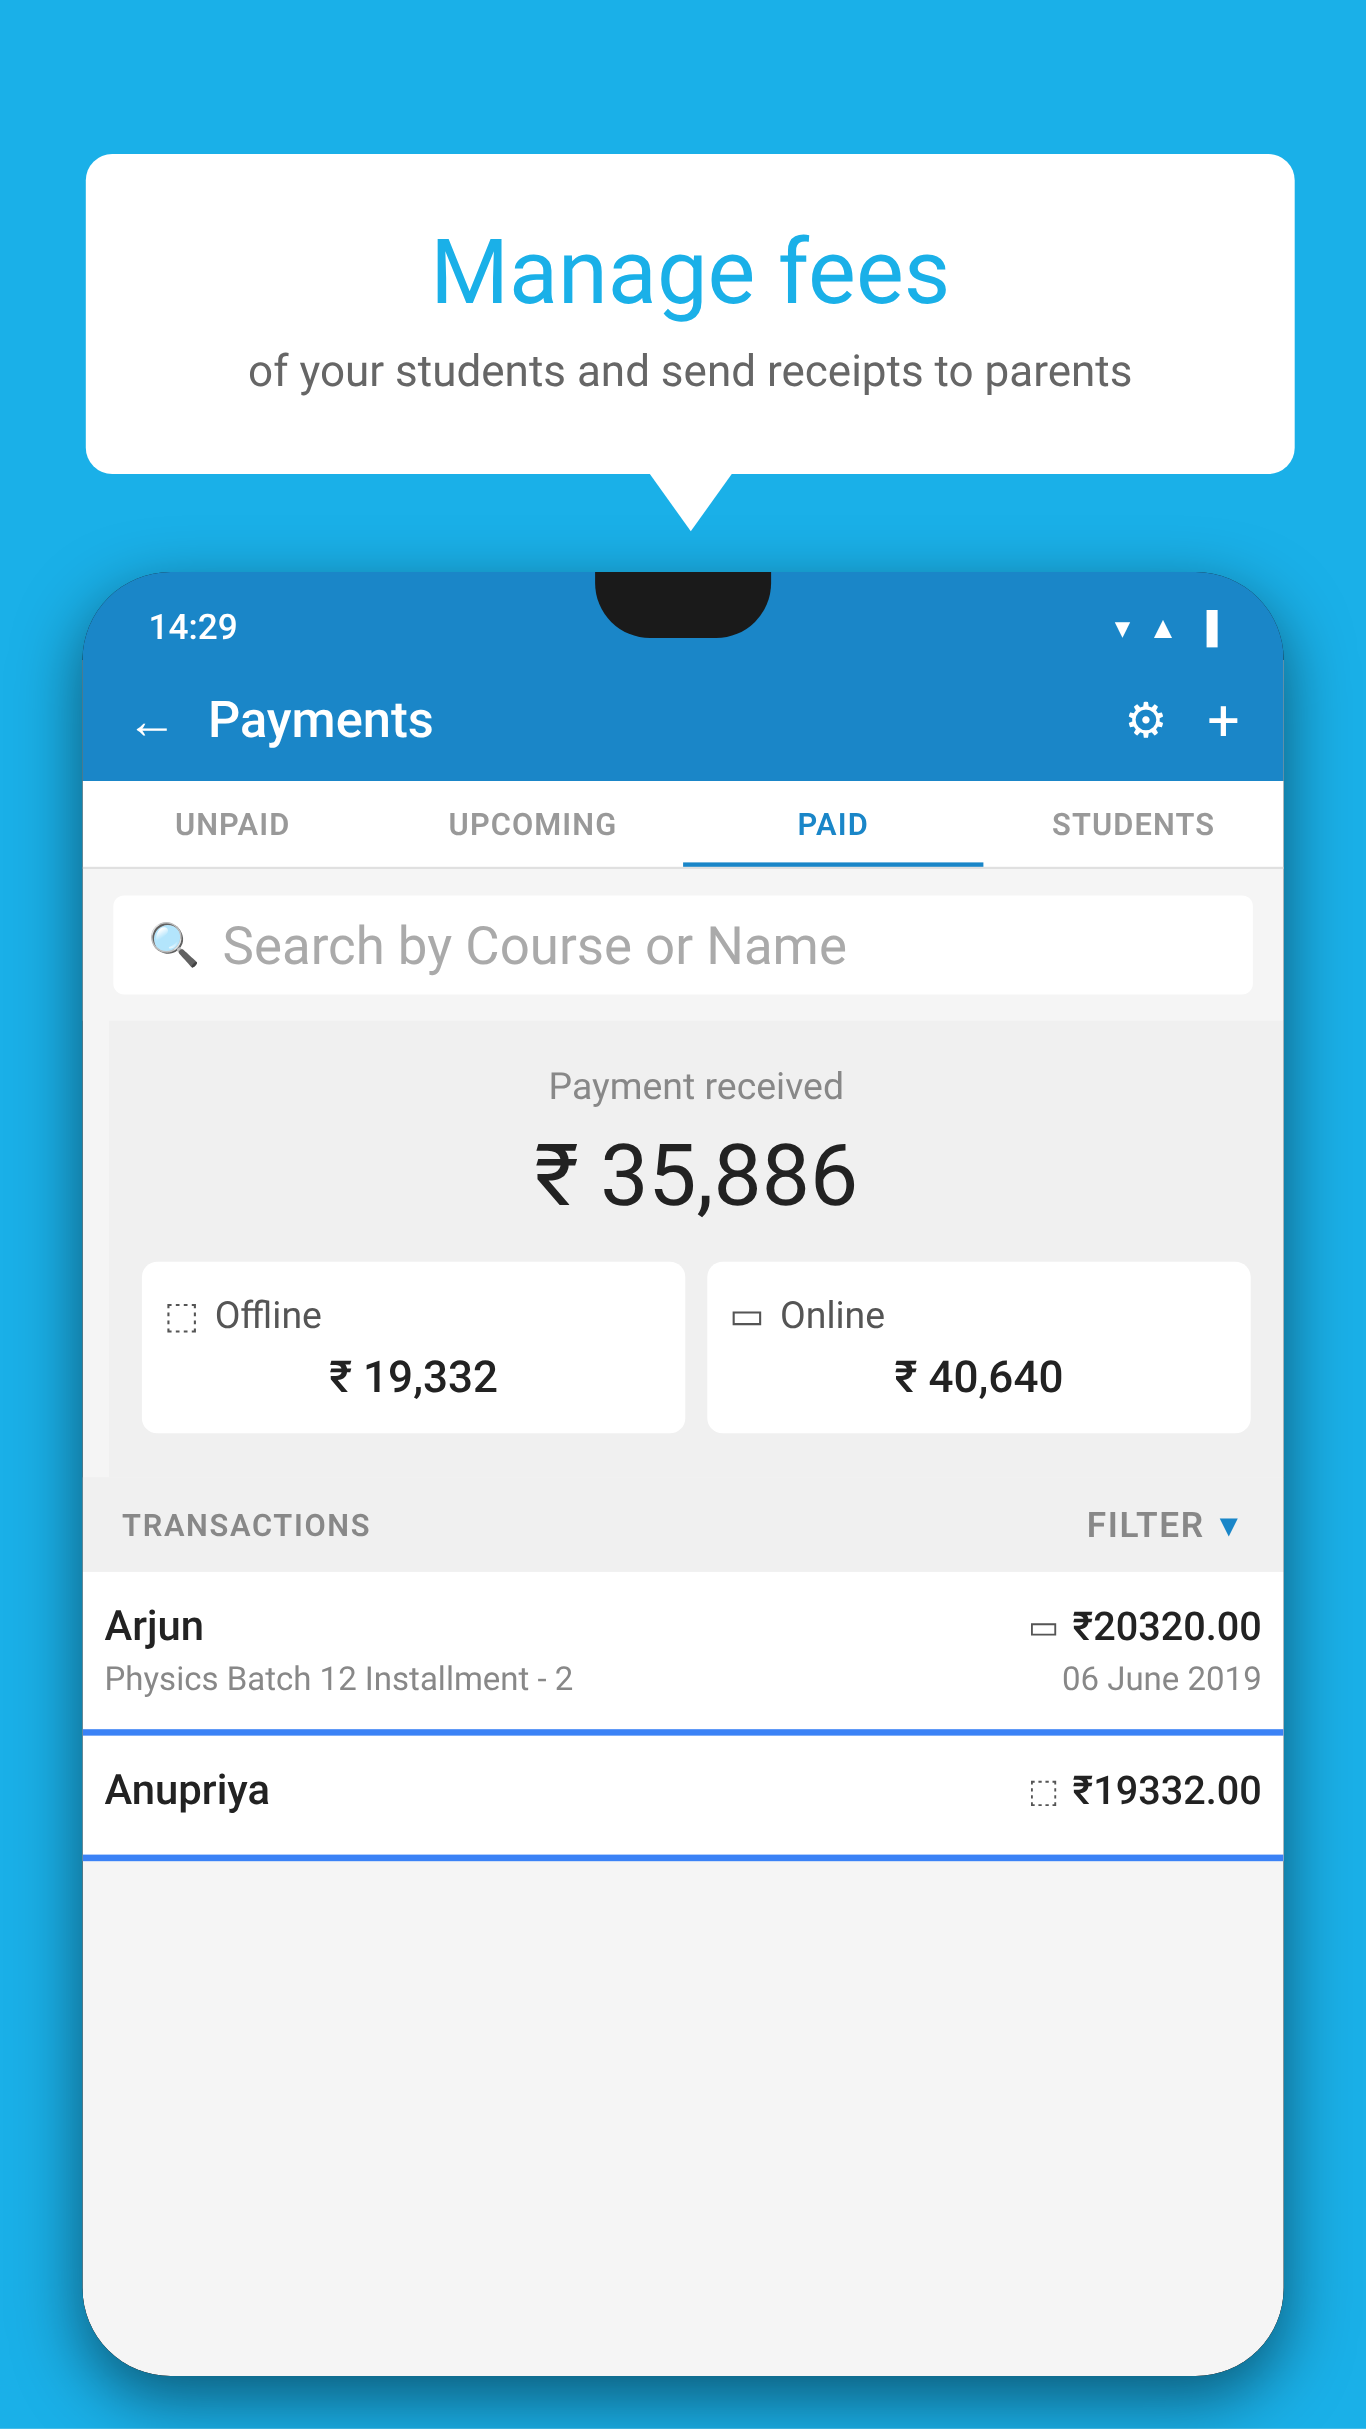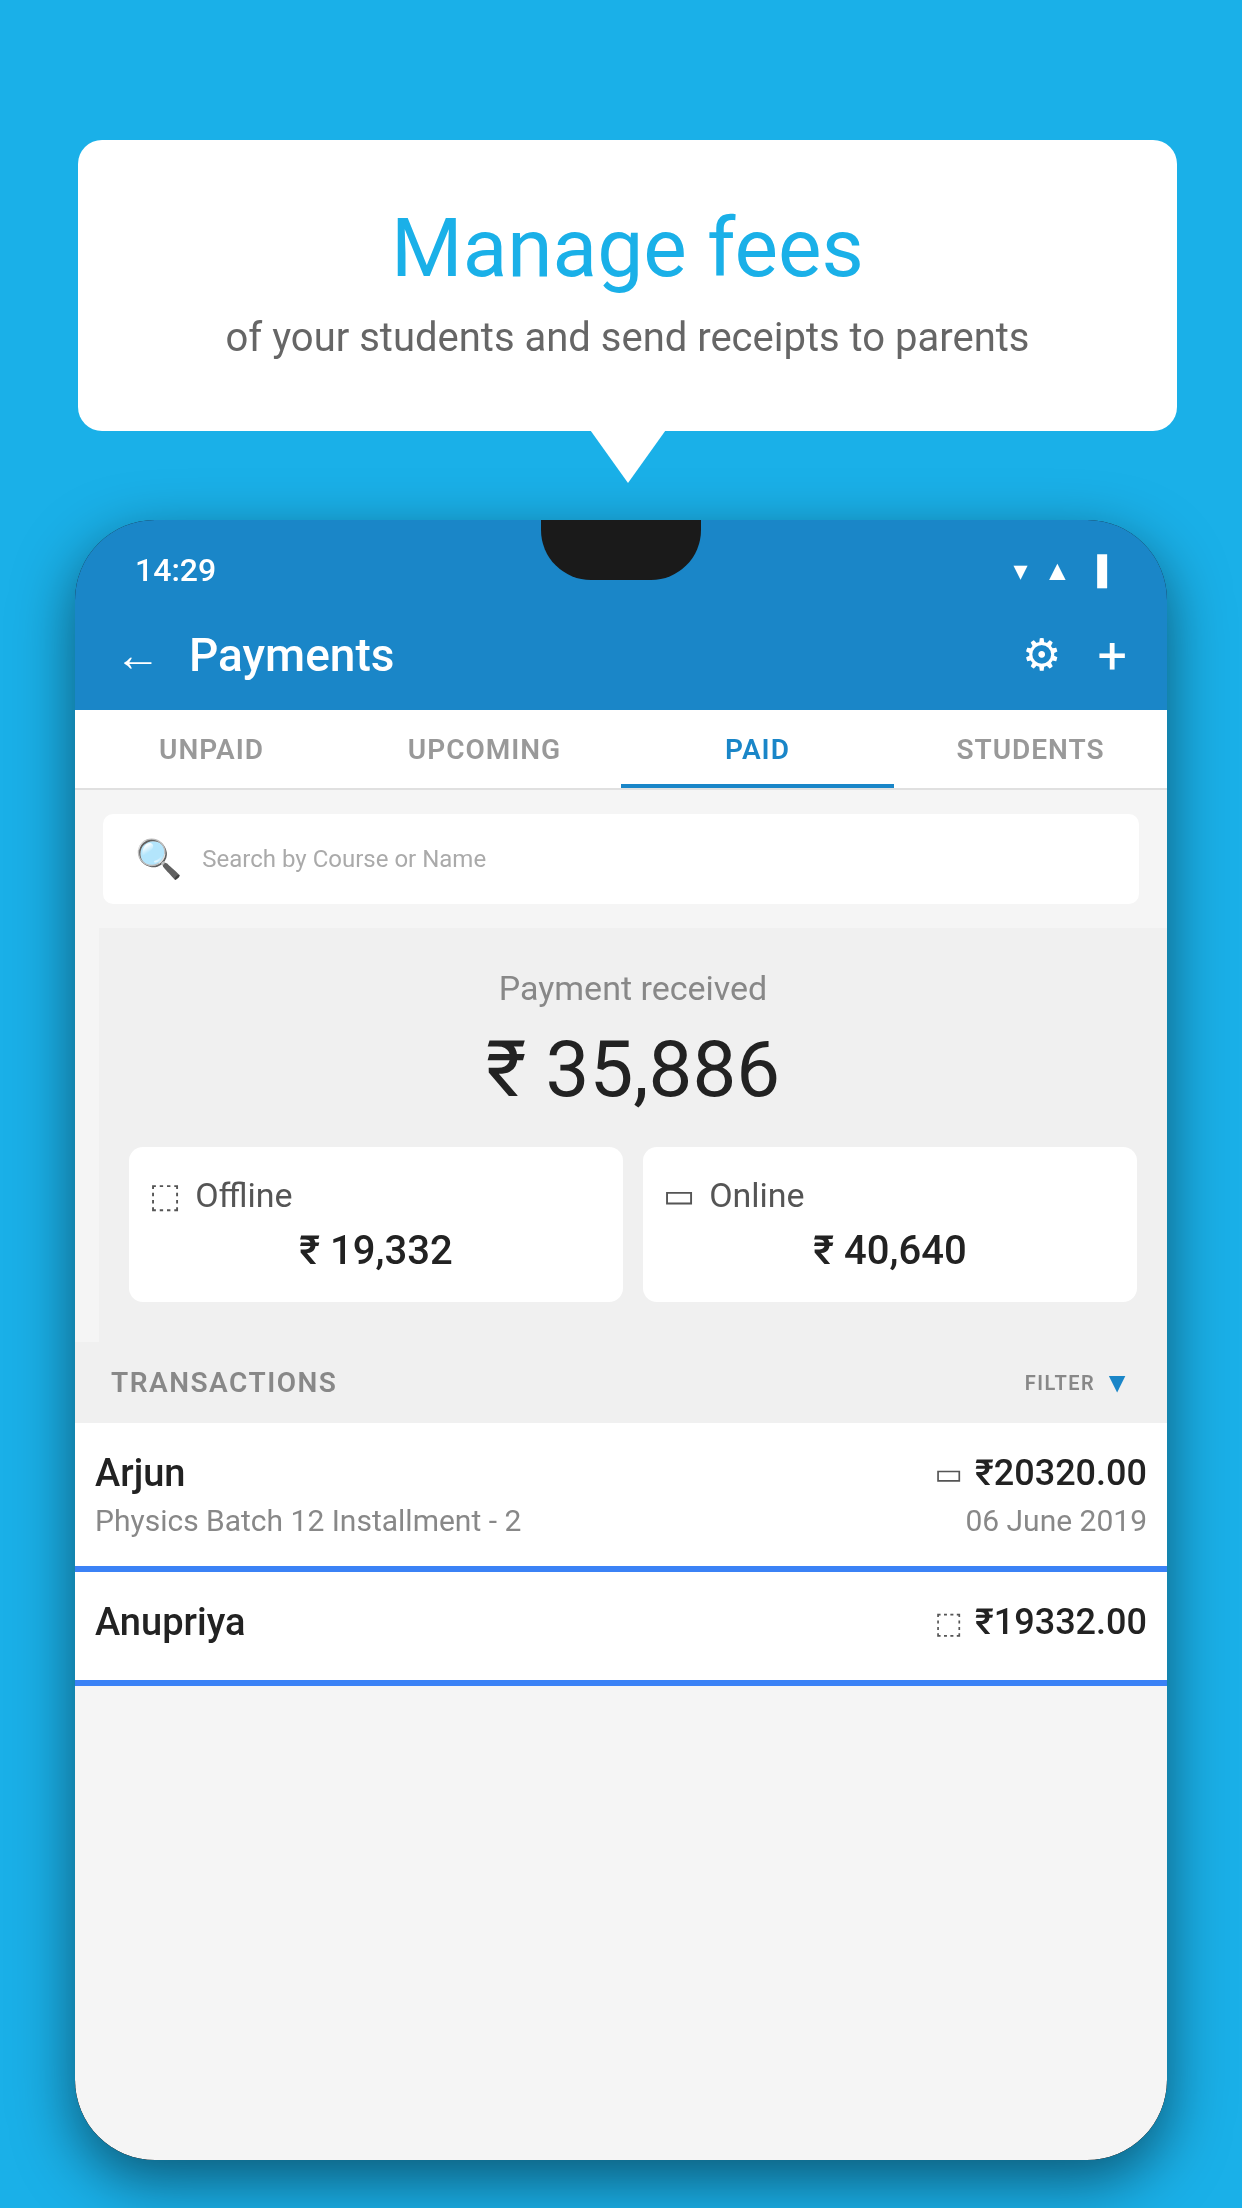--- a/index.html
+++ b/index.html
@@ -211,21 +211,21 @@
       padding: 0 32px;
       gap: 20px;
     }
 
     .search-icon-char {
       font-size: 38px;
       color: #999;
     }
 
     .search-placeholder {
-      font-size: 24px;
+      font-size: 48px;
       color: #aaa;
     }
 
     
     .payment-received-section {
       background: #f0f0f0;
       padding: 40px 20px;
       text-align: center;
       margin-left: 24px;
     }
@@ -289,21 +289,21 @@
     }
 
     .transactions-label {
       font-size: 28px;
       font-weight: 600;
       color: #888;
       letter-spacing: 1.5px;
     }
 
     .filter-label {
-      font-size: 20px;
+      font-size: 32px;
       font-weight: 600;
       color: #888;
       letter-spacing: 1.5px;
     }
 
     .filter-icon {
       color: #1a86c8;
       font-size: 28px;
     }
 

